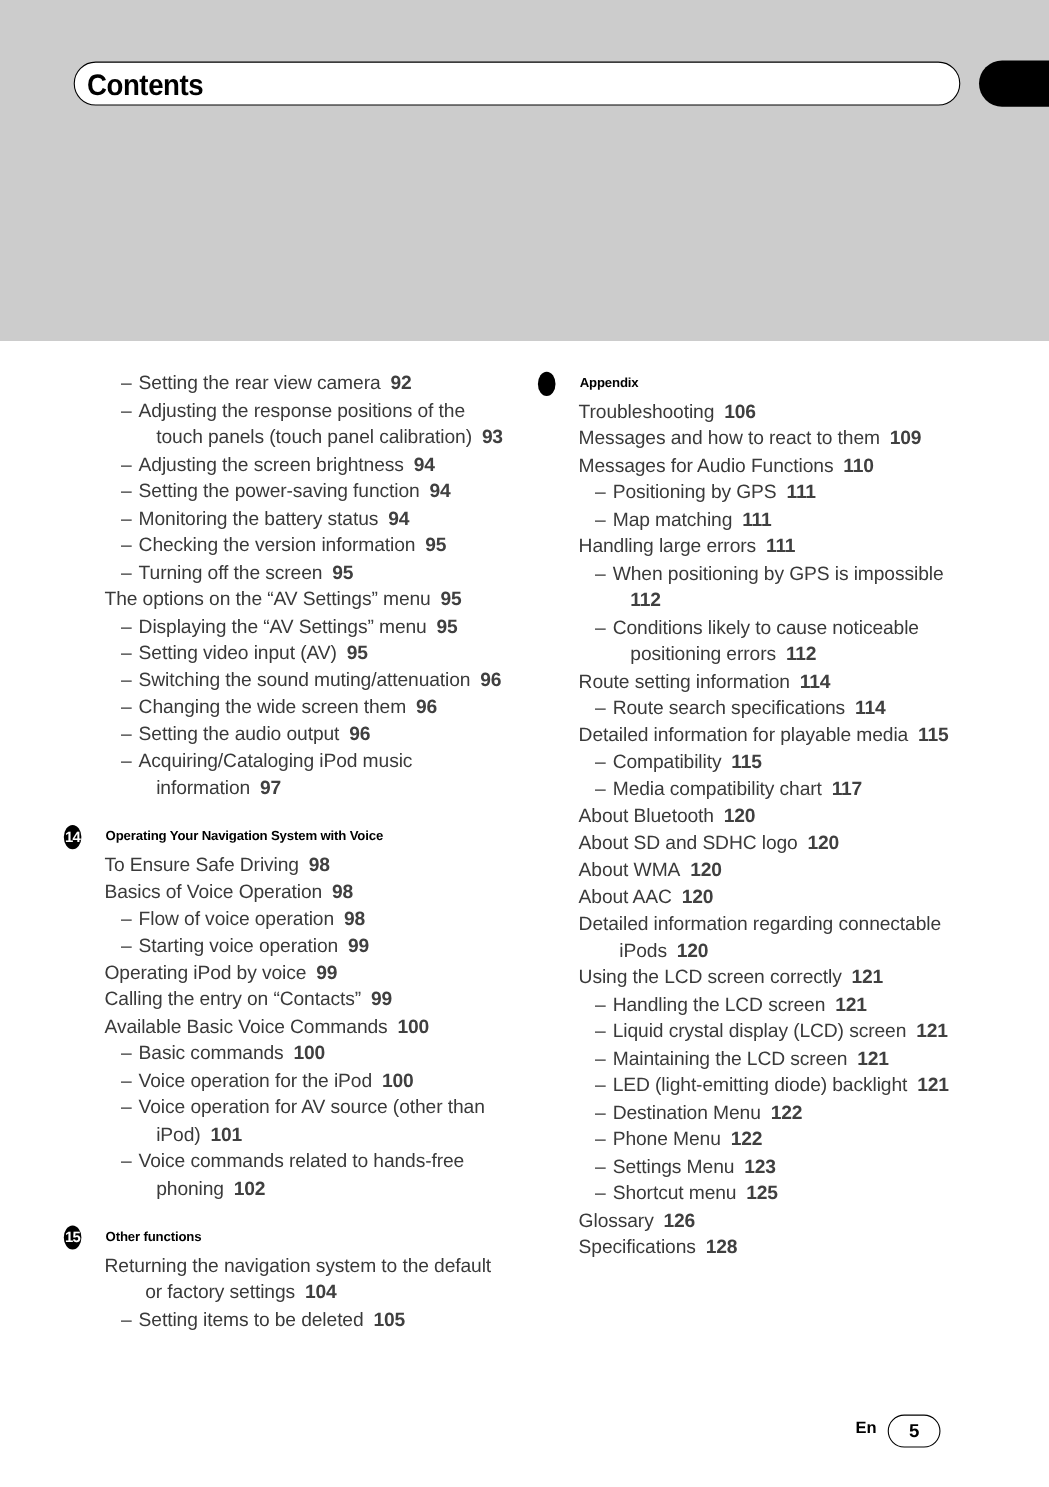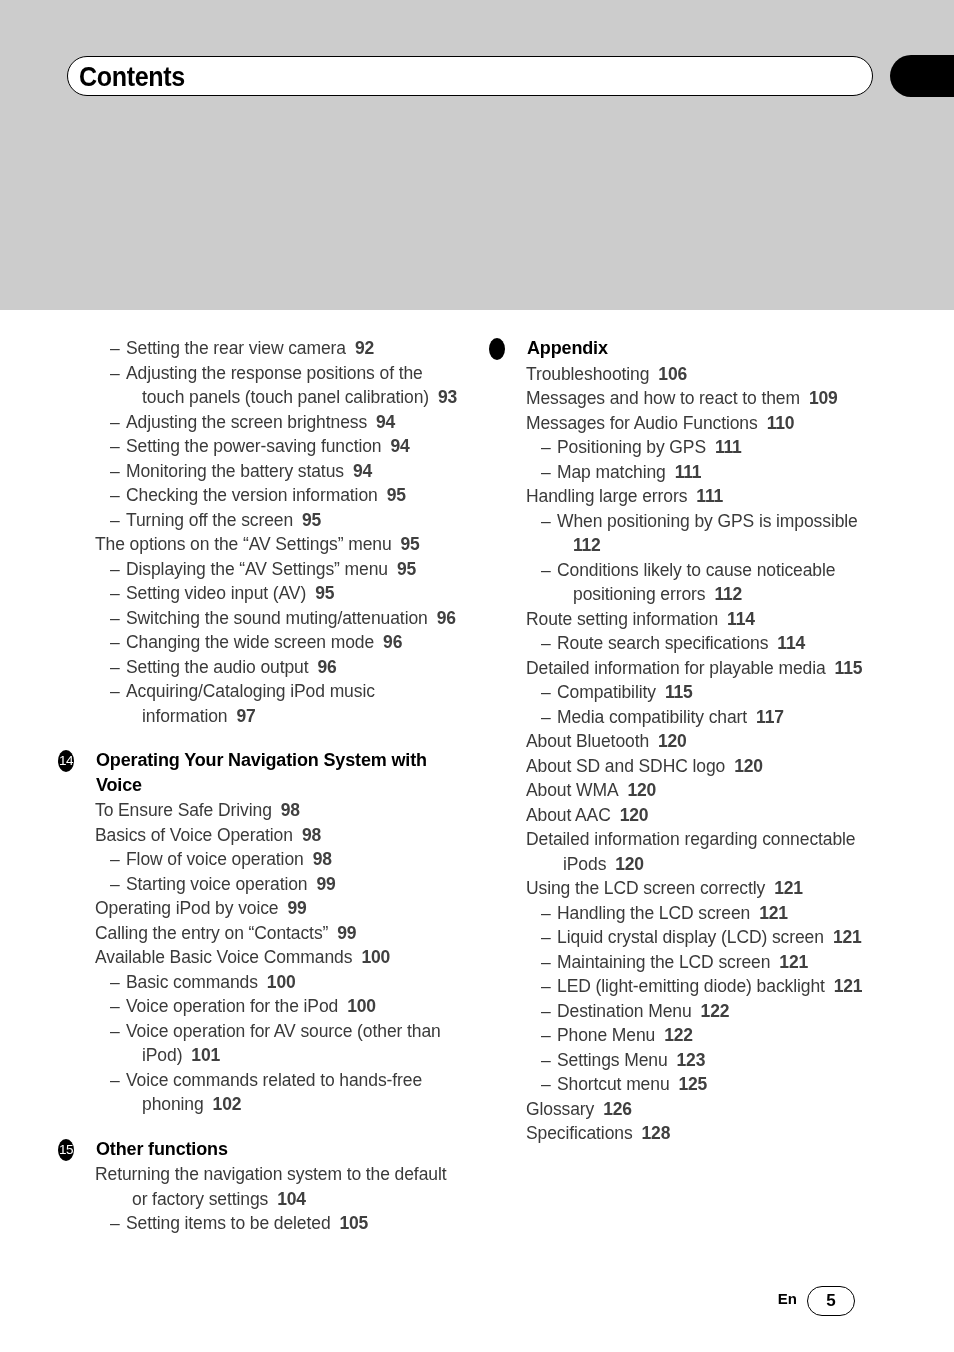--- a/index.html
+++ b/index.html
@@ -85,30 +85,30 @@
   .chap-marker {
     position: absolute;
     left: 0;
     top: 2px;
     width: 16px;
     height: 22px;
     border-radius: 50%;
     background: #000000;
     color: #ffffff;
     font-size: 13.5px;
-    font-weight: normal;
+    font-weight: bold;
     line-height: 22px;
     text-align: center;
     letter-spacing: -0.6px;
   }
   .chap-marker.plain { font-size: 0; }
 
   .chap-title {
     display: block;
-    font-size: 18px;
+    font-size: 12px;
     font-weight: bold;
     color: #000000;
     line-height: 24.5px;
     letter-spacing: -0.15px;
   }
 
   
   .entry {
     display: block;
     font-size: 17.5px;
@@ -189,21 +189,21 @@
       <div class="entry lv2"><span class="dash">–</span><span>Adjusting the response positions of the touch panels (touch panel calibration)</span><span class="sp"></span><span class="pg">93</span></div>
       <div class="entry lv2"><span class="dash">–</span><span>Adjusting the screen brightness</span><span class="sp"></span><span class="pg">94</span></div>
       <div class="entry lv2"><span class="dash">–</span><span>Setting the power-saving function</span><span class="sp"></span><span class="pg">94</span></div>
       <div class="entry lv2"><span class="dash">–</span><span>Monitoring the battery status</span><span class="sp"></span><span class="pg">94</span></div>
       <div class="entry lv2"><span class="dash">–</span><span>Checking the version information</span><span class="sp"></span><span class="pg">95</span></div>
       <div class="entry lv2"><span class="dash">–</span><span>Turning off the screen</span><span class="sp"></span><span class="pg">95</span></div>
       <div class="entry lv1"><span>The options on the “AV Settings” menu</span><span class="sp"></span><span class="pg">95</span></div>
       <div class="entry lv2"><span class="dash">–</span><span>Displaying the “AV Settings” menu</span><span class="sp"></span><span class="pg">95</span></div>
       <div class="entry lv2"><span class="dash">–</span><span>Setting video input (AV)</span><span class="sp"></span><span class="pg">95</span></div>
       <div class="entry lv2"><span class="dash">–</span><span>Switching the sound muting/attenuation</span><span class="sp"></span><span class="pg">96</span></div>
-      <div class="entry lv2"><span class="dash">–</span><span>Changing the wide screen mode</span><span class="sp"></span><span class="pg">96</span></div>
+      <div class="entry lv2"><span class="dash">–</span><span>Changing the wide screen them</span><span class="sp"></span><span class="pg">96</span></div>
       <div class="entry lv2"><span class="dash">–</span><span>Setting the audio output</span><span class="sp"></span><span class="pg">96</span></div>
       <div class="entry lv2"><span class="dash">–</span><span>Acquiring/Cataloging iPod music information</span><span class="sp"></span><span class="pg">97</span></div>
       <div class="chapter">
         <span class="chap-marker">14</span>
         <span class="chap-title">Operating Your Navigation System with Voice</span>
       </div>
       <div class="entry lv1"><span>To Ensure Safe Driving</span><span class="sp"></span><span class="pg">98</span></div>
       <div class="entry lv1"><span>Basics of Voice Operation</span><span class="sp"></span><span class="pg">98</span></div>
       <div class="entry lv2"><span class="dash">–</span><span>Flow of voice operation</span><span class="sp"></span><span class="pg">98</span></div>
       <div class="entry lv2"><span class="dash">–</span><span>Starting voice operation</span><span class="sp"></span><span class="pg">99</span></div>

